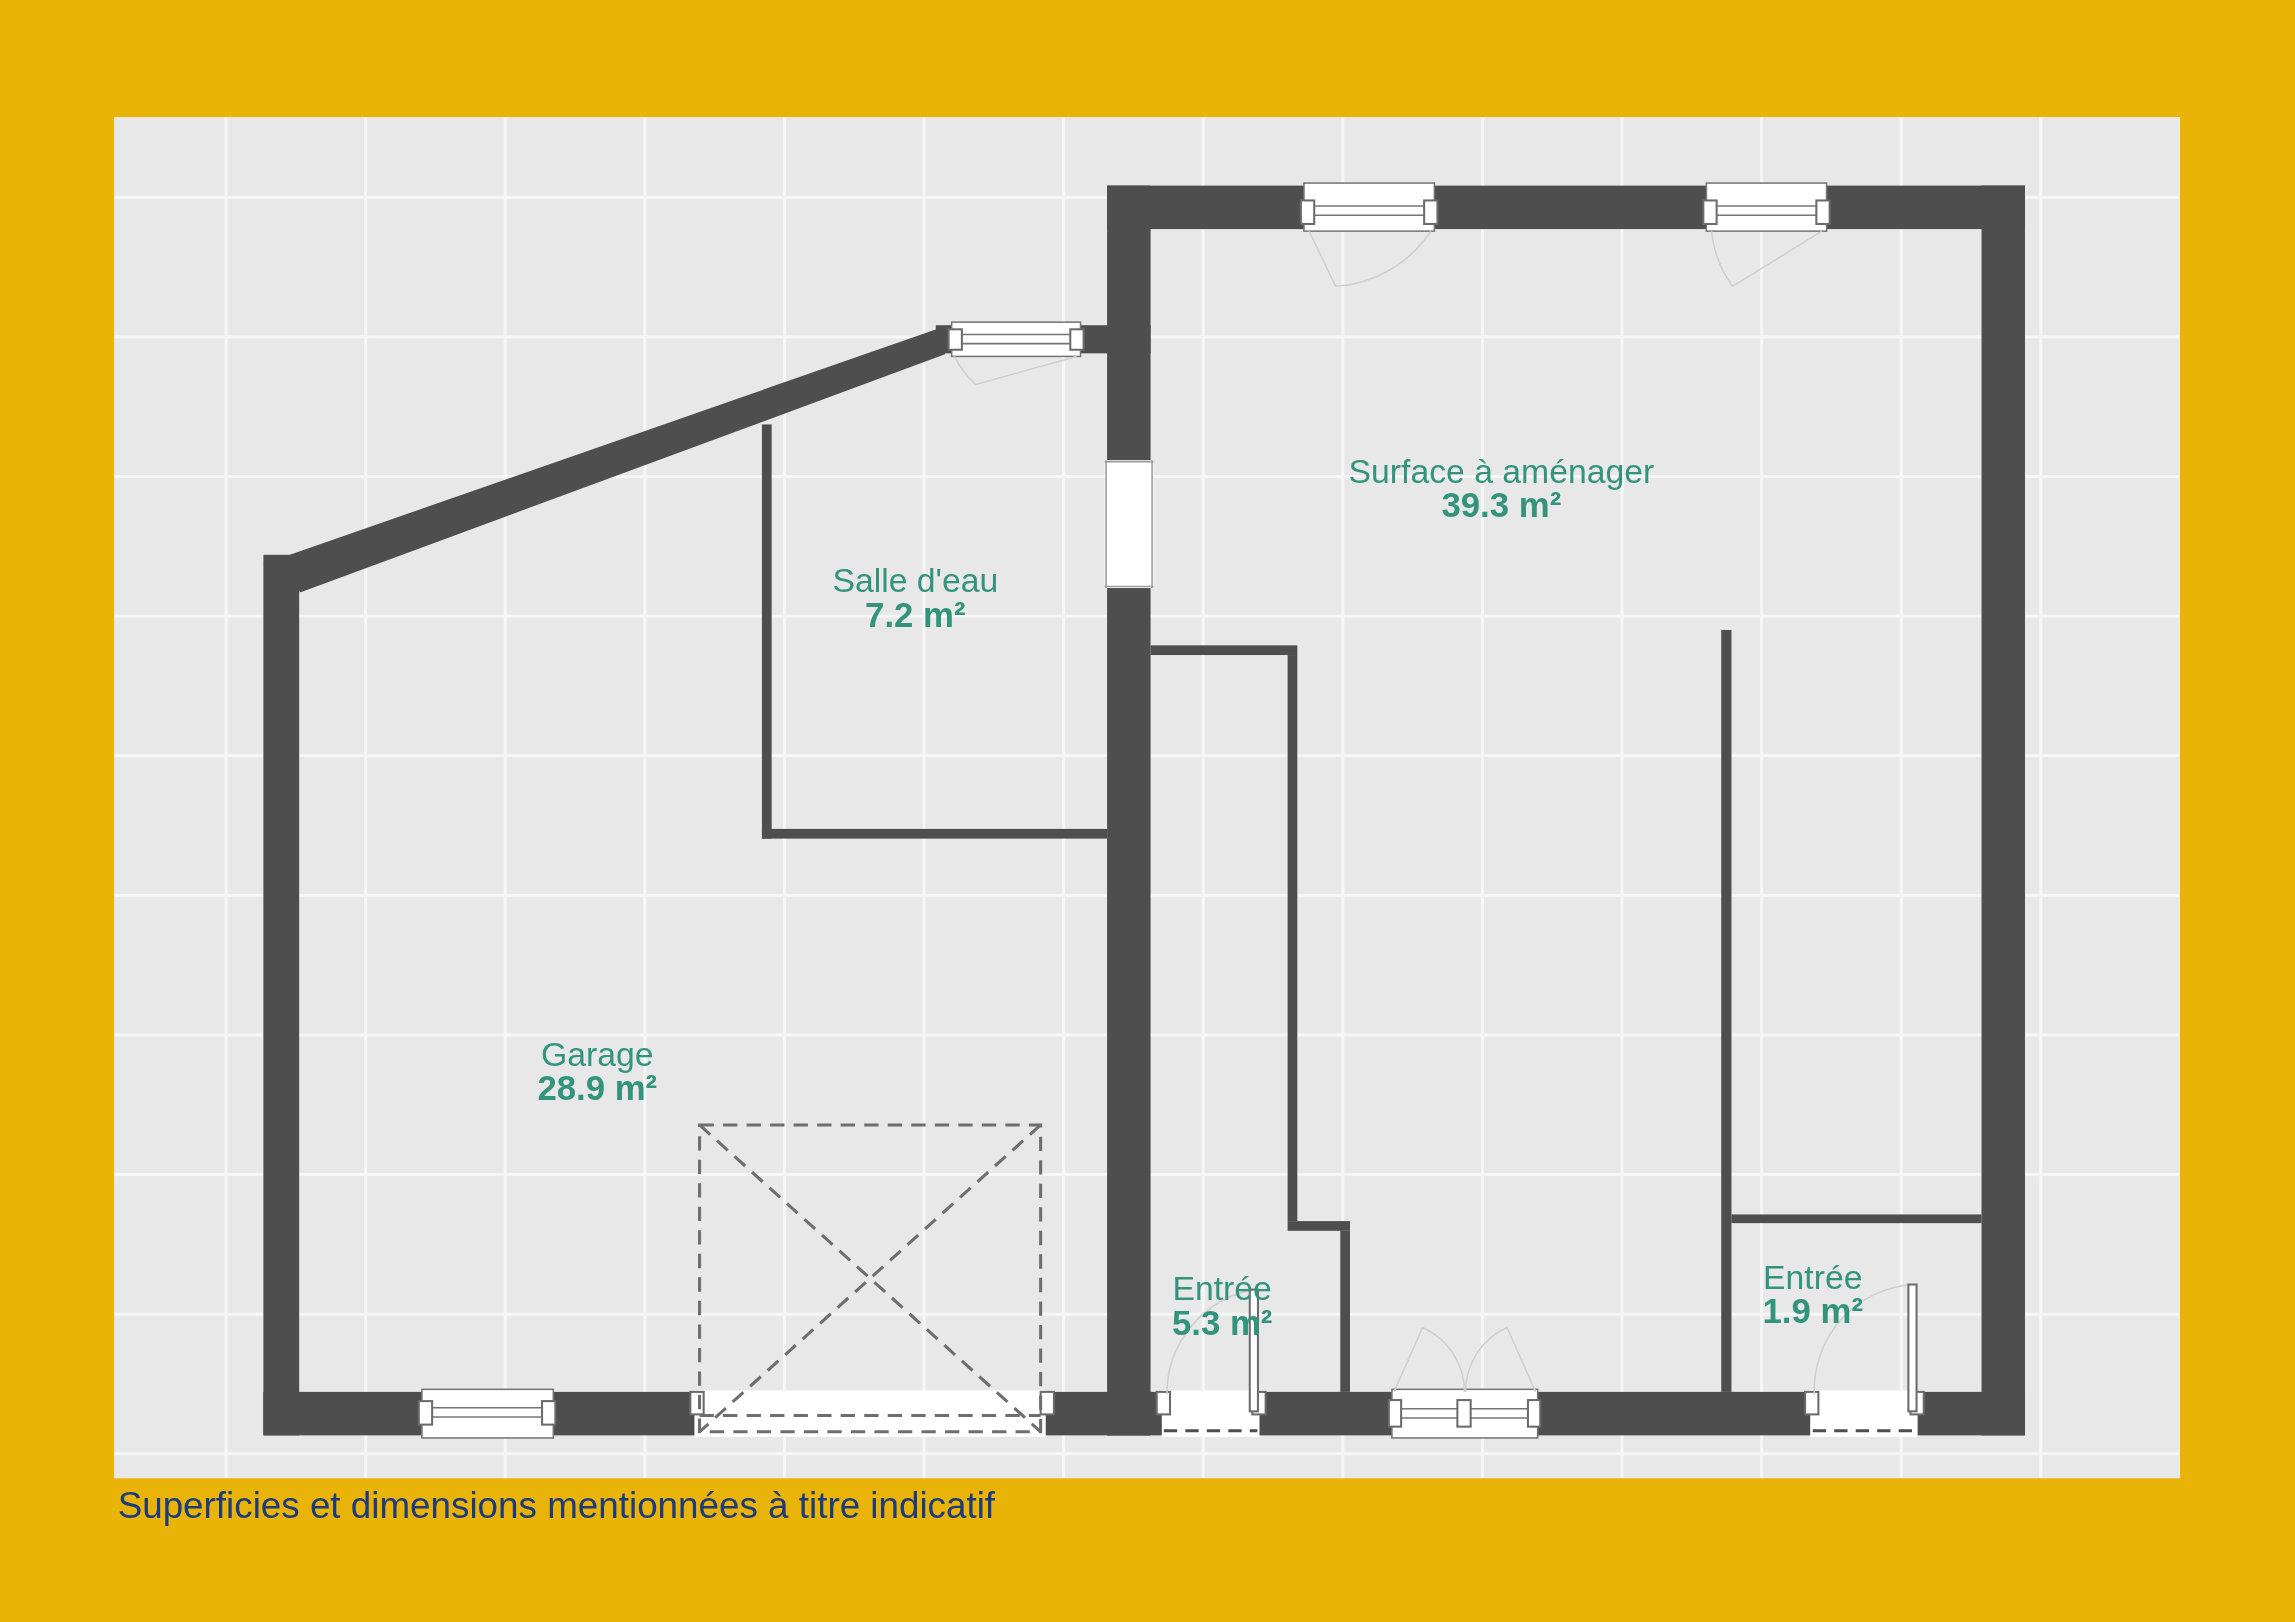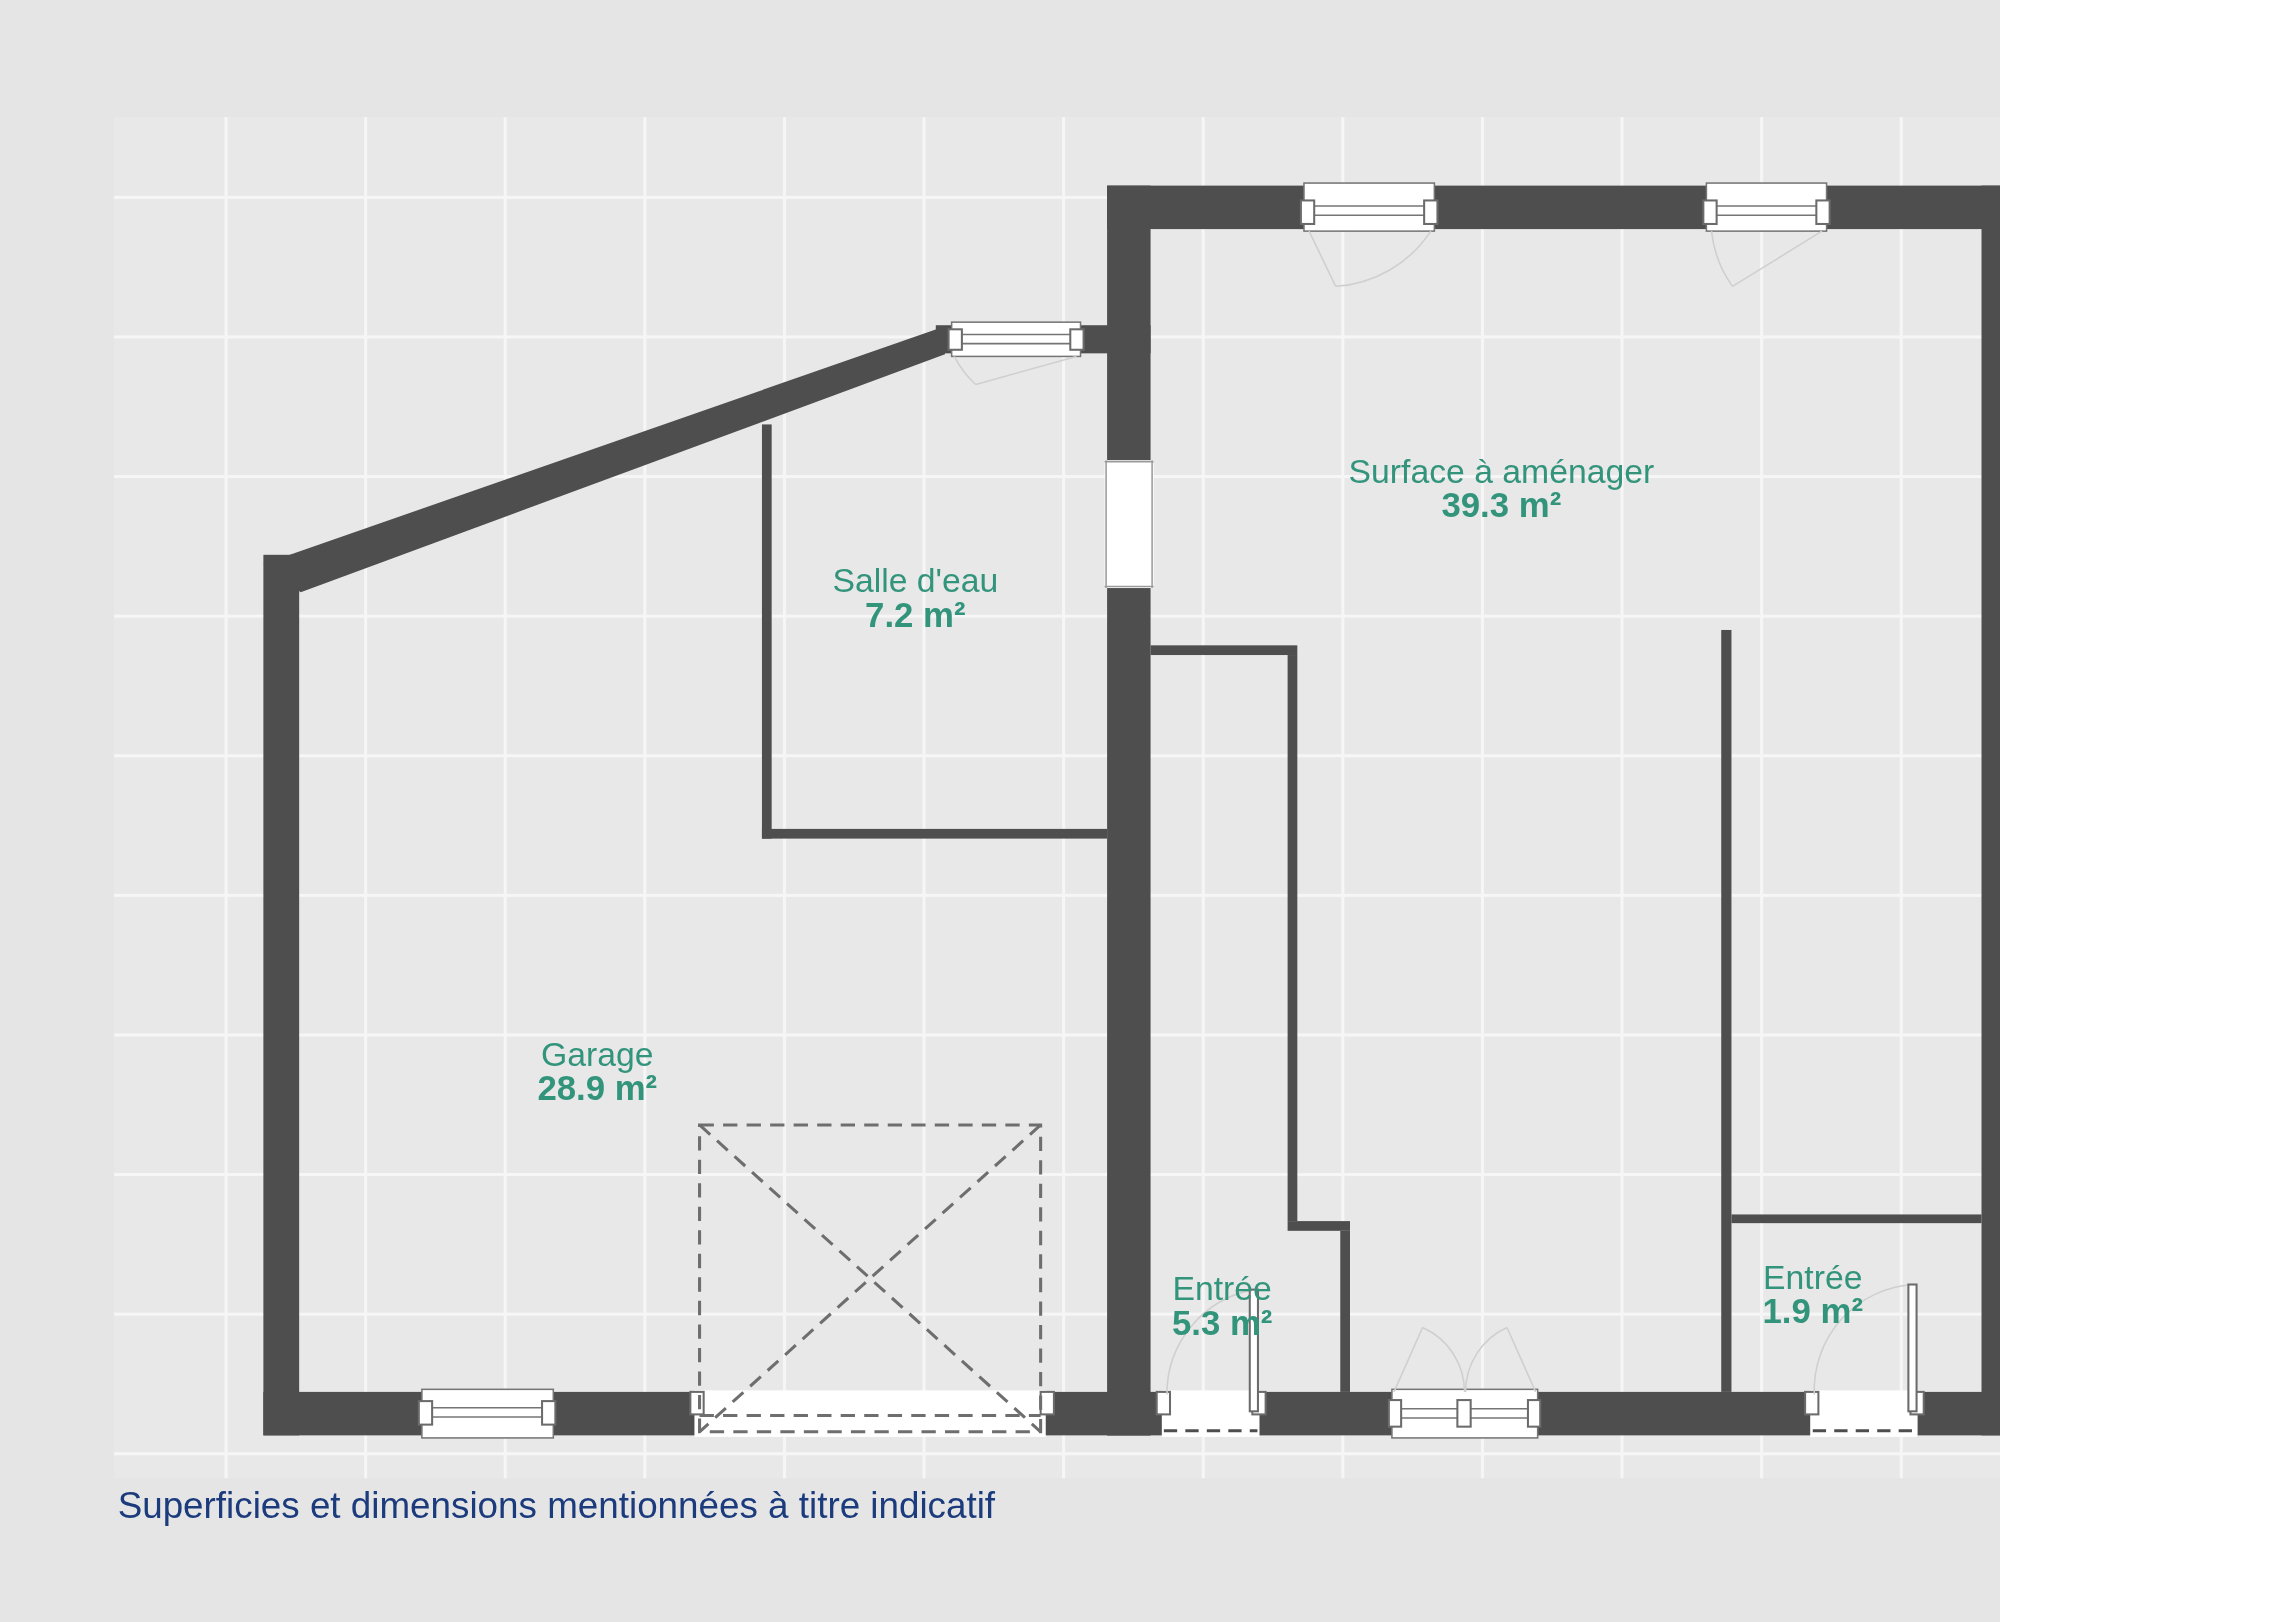--- a/index.html
+++ b/index.html
@@ -1,16 +1,16 @@
 <!DOCTYPE html>
 <html style="font-size:8.2px"><head>
 <meta charset="utf-8">
 <style>
   html,body{margin:0;padding:0;background:#ffffff;}
-  .stage{position:relative;width:2000px;height:1622px;background:#e5e5e5;overflow:hidden;}
+  .stage{position:relative;width:2295px;height:1622px;background:#eab308;overflow:hidden;}
   svg{display:block;}
   .wall{fill:#4E4E4E;stroke:none;}
   .opening{fill:#ffffff;}
   .win-box{fill:#ffffff;stroke:#757575;stroke-width:3;}
   .win-line{stroke:#757575;stroke-width:3;fill:none;}
   .win-cap{fill:#ffffff;stroke:#6b6b6b;stroke-width:4;}
   .swing{stroke:#cfcfcf;stroke-width:3;fill:none;}
   .leaf{fill:#ffffff;stroke:#6b6b6b;stroke-width:4;}
   .jamb{fill:#ffffff;stroke:#6b6b6b;stroke-width:4;}
   .dash{stroke:#6e6e6e;stroke-width:6;fill:none;stroke-dasharray:28 18;}

